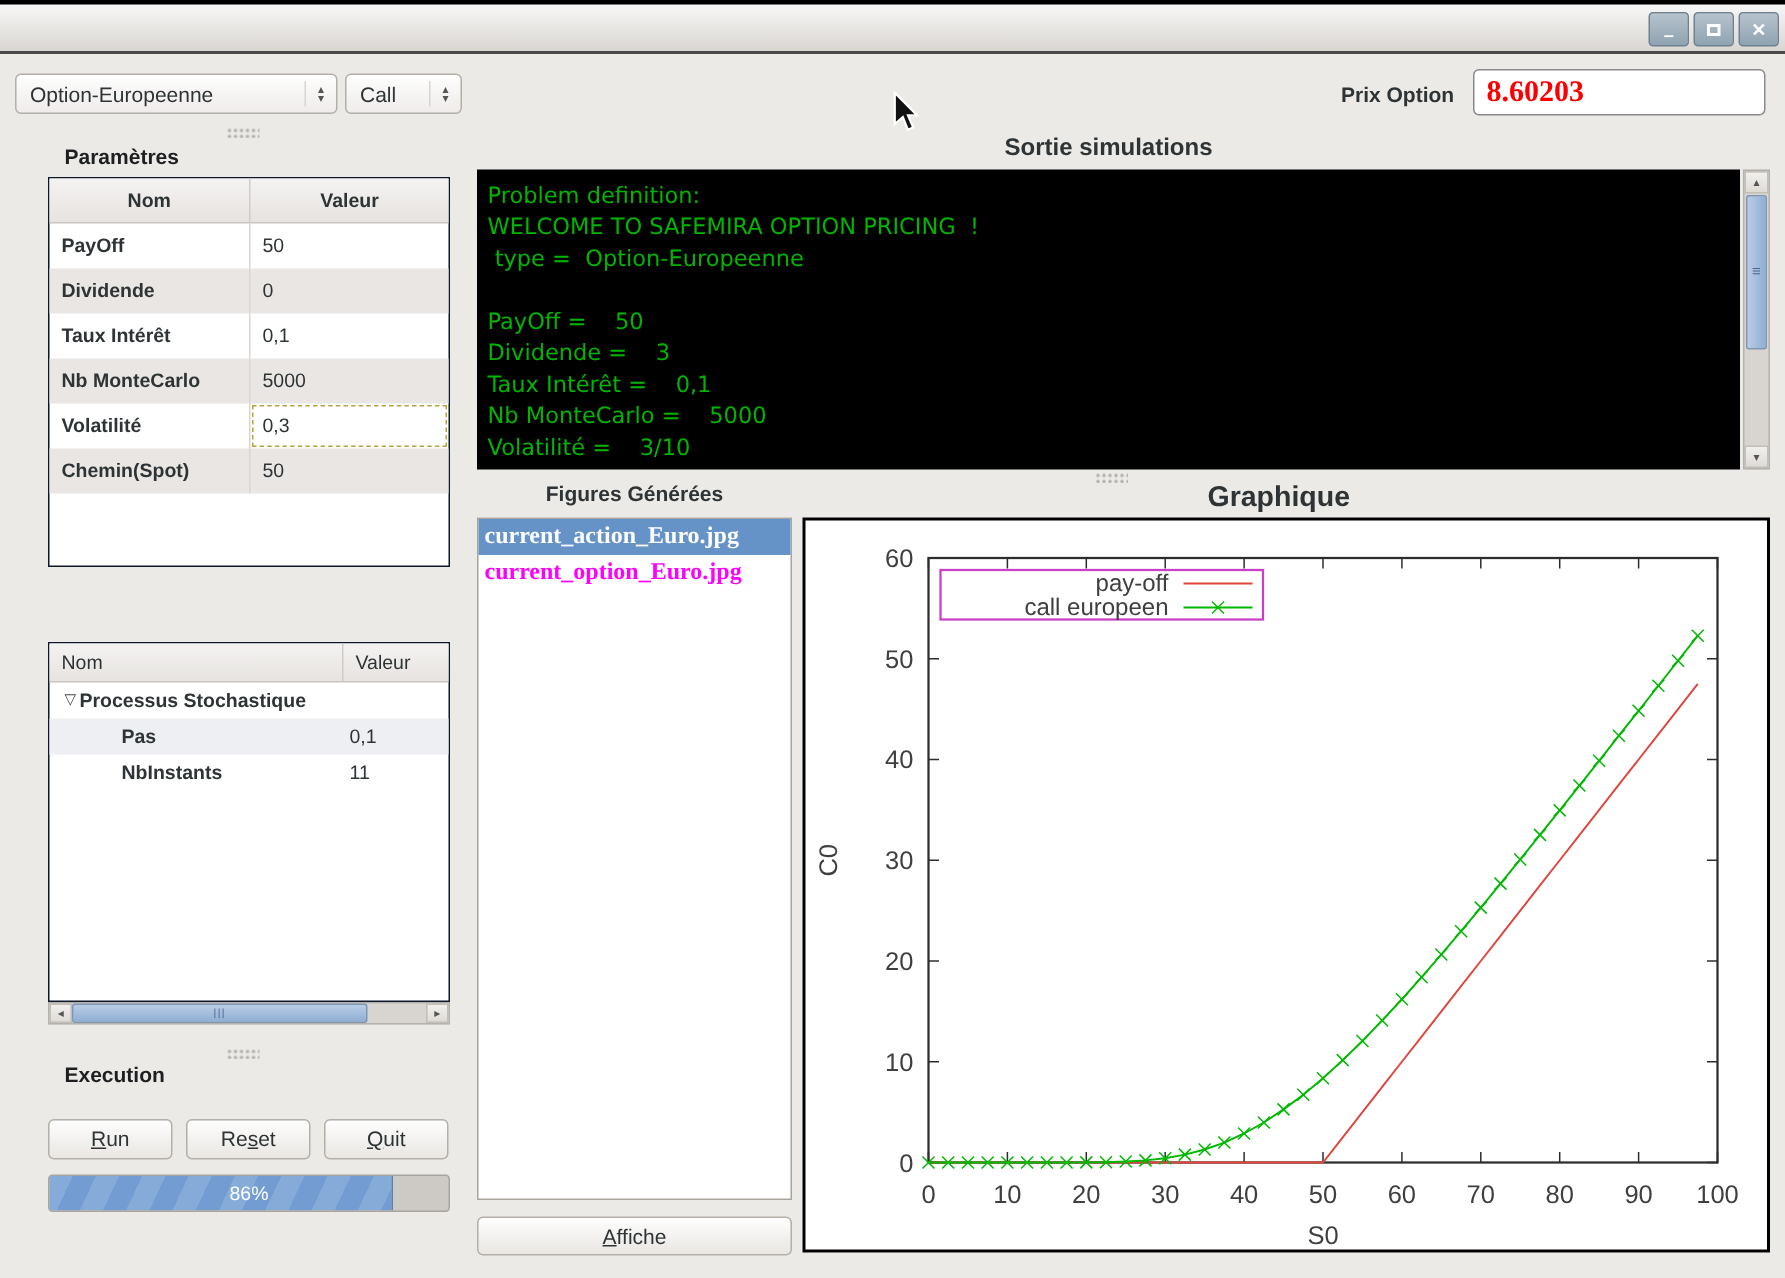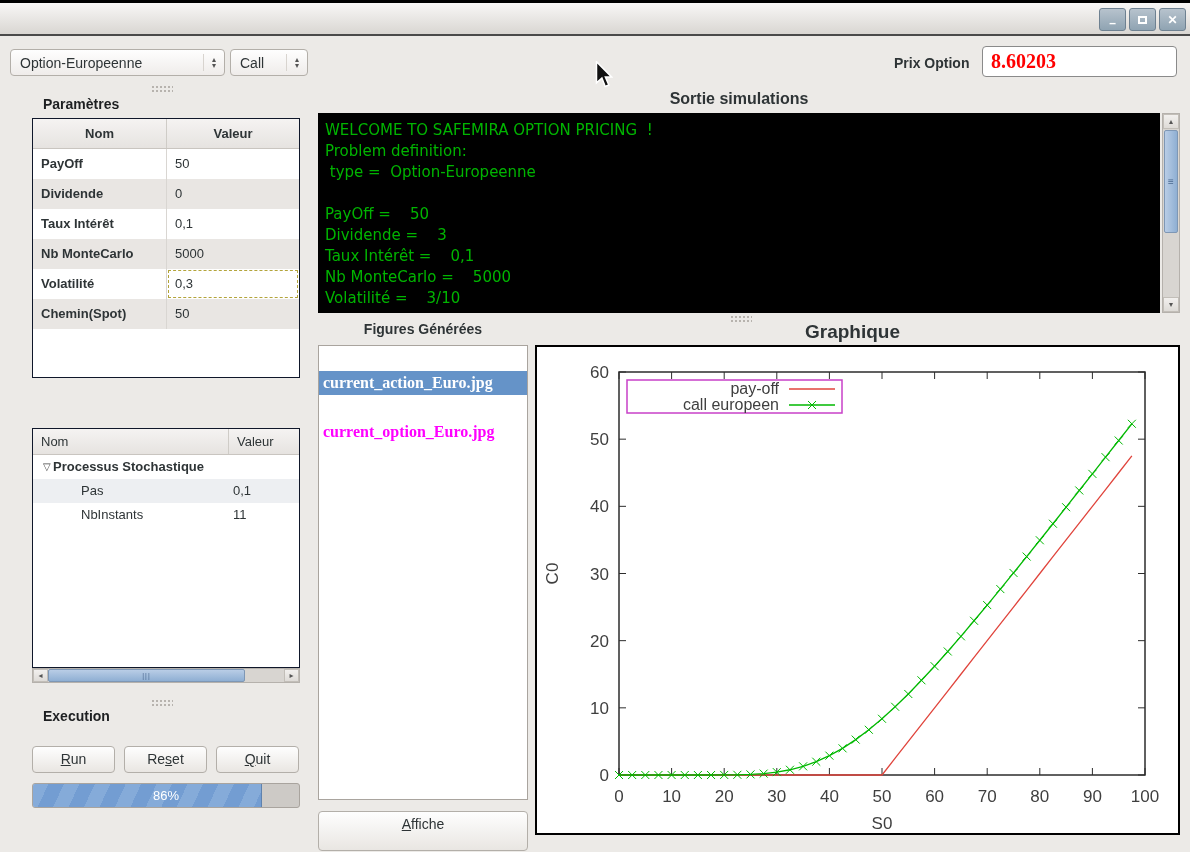--- a/index.html
+++ b/index.html
@@ -53,21 +53,21 @@
   .t1 .row .value.focused { outline:1px dashed #b3a43b; outline-offset:-2px; }
 
   .t2 .hdr div { line-height:25px; height:25px; padding-left:8px; }
   .t2 .c1 { width:196px; border-right:1px solid #cfccc7; }
   .t2 .c2 { flex:1; }
   .t2 .grow { height:24px; line-height:24px; display:flex; }
   .t2 .grow .exp { width:16px; padding-left:10px; font-size:10px; color:#444; }
   .t2 .grow .glabel { font-weight:bold; padding-left:4px; }
   .t2 .row { display:flex; height:24px; line-height:24px; }
   .t2 .row.alt { background:#edeff2; }
-  .t2 .row .name { width:196px; padding-left:48px; font-weight:normal; }
+  .t2 .row .name { width:196px; padding-left:48px; font-weight:bold; }
   .t2 .row .value { flex:1; padding-left:4px; }
 
   
   .hscroll { position:absolute; left:32px; top:668px; width:268px; height:15px;
     background:#d8d5d1; border:1px solid #b5b1ac; display:flex; }
   .sbtn { width:15px; height:13px; display:flex; align-items:center; justify-content:center;
     color:#555; font-size:8px; background:linear-gradient(#f2f0ee,#dedbd7); border:1px solid #c2beb8; }
   .hthumb { width:197px; height:13px; background:linear-gradient(#b9cde6,#8fafd3);
     border:1px solid #7e97b5; border-radius:2px; display:flex; align-items:center;
     justify-content:center; color:#4a6890; font-size:7px; letter-spacing:1px; }
@@ -103,21 +103,21 @@
     background:#000; padding:7px 0 0 7px; overflow:hidden; }
   .tline { font-family:"DejaVu Sans",sans-serif; font-size:15px; line-height:21px;
     color:#00b400; white-space:pre; min-height:21px; }
 
   
   .fig-title { position:absolute; left:318px; top:321px; width:210px; text-align:center;
     font-weight:bold; font-size:14px; }
   .figpanel { position:absolute; left:318px; top:345px; width:210px; height:455px;
     background:#fff; border:1px solid #a9a49e; }
   .figitem { height:24px; line-height:24px; padding-left:4px;
-    font-family:"Liberation Serif",serif; font-weight:bold; font-size:16px;margin-top:25px; }
+    font-family:"Liberation Serif",serif; font-weight:bold; font-size:16px; }
   .figitem.selected { background:#6593c8; color:#fff; }
   .figitem.magenta { color:#ff00ff; }
 
   
   .graph-title { position:absolute; left:530px; top:321px; width:645px; text-align:center;
     font-weight:bold; font-size:19px; }
   .chartpanel { position:absolute; left:535px; top:345px; width:645px; height:490px;
     background:#fff; border:2px solid #000; }
   svg text { fill:#3f3f3f; font-family:"Liberation Sans",sans-serif; }
 
@@ -231,22 +231,22 @@
   <div class="btn" style="left:124px; top:746px; width:83px;"><span>Re</span><span class="u">s</span><span>et</span></div>
   <div class="btn" style="left:216px; top:746px; width:83px;"><span></span><span class="u">Q</span><span>uit</span></div>
 
   <div class="progress">
     <div class="pfill" style="width: 86%;"></div>
     <div class="plabel">86%</div>
   </div>
 
   <div class="out-title">Sortie simulations</div>
   <div class="terminal">
+    <div class="tline">Problem definition:</div>
     <div class="tline">WELCOME TO SAFEMIRA OPTION PRICING  !</div>
-    <div class="tline">Problem definition:</div>
     <div class="tline"> type =  Option-Europeenne</div>
     <div class="tline"></div>
     <div class="tline">PayOff =    50</div>
     <div class="tline">Dividende =    3</div>
     <div class="tline">Taux Intérêt =    0,1</div>
     <div class="tline">Nb MonteCarlo =    5000</div>
     <div class="tline">Volatilité =    3/10</div>
   </div>
   <div class="vscroll">
     <div class="sbtn up">▴</div>
@@ -256,21 +256,21 @@
     <div class="sbtn down">▾</div>
   </div>
 
   <div class="grip" style="left:730px; top:315px;"></div>
 
   <div class="fig-title">Figures Générées</div>
   <div class="figpanel">
     <div class="figitem selected">current_action_Euro.jpg</div>
     <div class="figitem magenta">current_option_Euro.jpg</div>
   </div>
-  <div class="btn" style="left:318px; top:811px; width:210px; height:40px;"><span></span><span class="u">A</span><span>ffiche</span></div>
+  <div class="btn" style="left:318px; top:811px; width:210px; height:26px;"><span></span><span class="u">A</span><span>ffiche</span></div>
 
   <div class="graph-title">Graphique</div>
   <div class="chartpanel">
     <svg id="chart-svg" width="641" height="486">
         <rect x="82" y="25" width="526" height="403" fill="none" stroke="#2d2d2d" stroke-width="1.5"></rect>
         <line x1="82" y1="428" x2="82" y2="421" stroke="#2d2d2d"></line>
         <line x1="82" y1="25" x2="82" y2="32" stroke="#2d2d2d"></line>
         <text x="82" y="455" text-anchor="middle" font-size="17">0</text>
         <line x1="134.6" y1="428" x2="134.6" y2="421" stroke="#2d2d2d"></line>
         <line x1="134.6" y1="25" x2="134.6" y2="32" stroke="#2d2d2d"></line>

